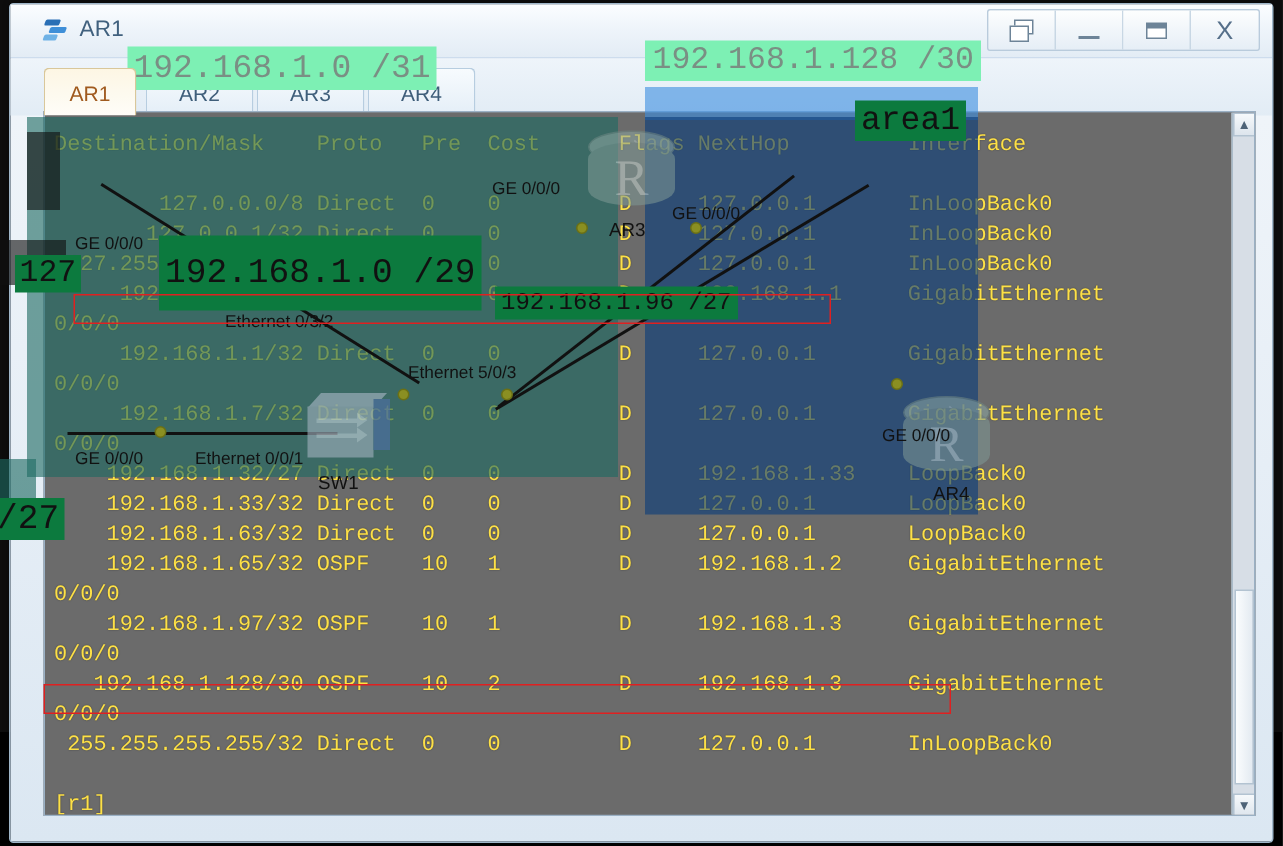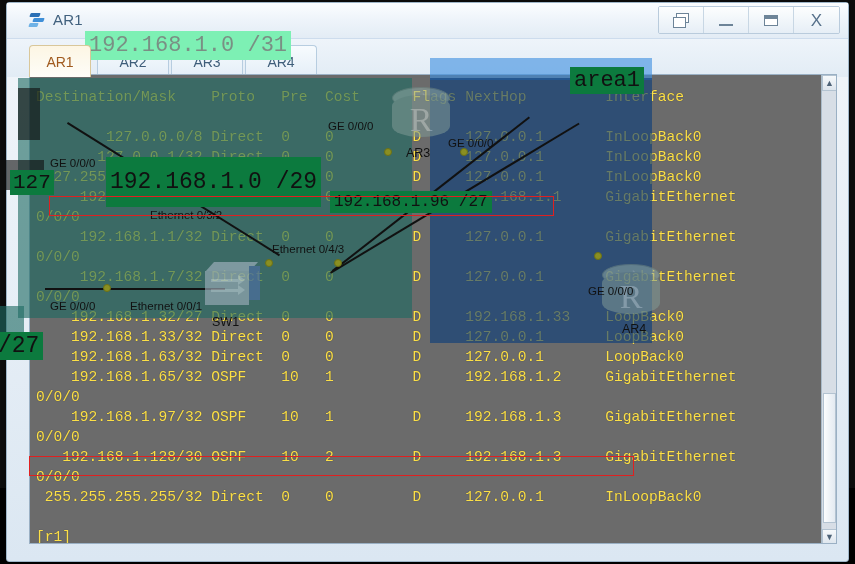--- a/index.html
+++ b/index.html
@@ -352,28 +352,29 @@
       <div class="arrow2"></div>
         <div class="ah2"></div>
     </div>
     <span class="topo-nodelabel" style="left:212px; top:315px;">SW1</span>
 
     <span class="topo-label" style="left:328px; top:120px;">GE 0/0/0</span>
     <span class="topo-label" style="left:448px; top:137px;">GE 0/0/0</span>
     <span class="topo-label" style="left:588px; top:285px;">GE 0/0/0</span>
     <span class="topo-label" style="left:50px;  top:157px;">GE 0/0/0</span>
     <span class="topo-label" style="left:150px; top:209px;">Ethernet 0/3/2</span>
-    <span class="topo-label" style="left:272px; top:243px;">Ethernet 0/4/3</span>
+    <span class="topo-label" style="left:272px; top:243px;">Ethernet 5/0/3</span>
     <span class="topo-label" style="left:130px; top:300px;">Ethernet 0/0/1</span>
     <span class="topo-label" style="left:50px;  top:300px;">GE 0/0/0</span>
   </div>
 
   <div class="topology">
     <span class="annot annot-light" style="left:85px; top:31px; font-size:22px; padding:2px 4px;">192.168.1.0  /31</span>
 
+    <span class="annot annot-light" style="left:430px; top:27px; font-size:21px; padding:2px 5px;">192.168.1.128 /30</span>
 
     <span class="annot annot-area" style="left:570px; top:67px; font-size:22px; padding:1px 4px;">area1</span>
 
     <span class="annot annot-dark" style="left:106px; top:157px; font-size:23px; padding:12px 4px;">192.168.1.0  /29</span>
 
     <span class="annot annot-dark" style="left:330px; top:191px; font-size:16px; padding:2px 4px;">192.168.1.96  /27</span>
 
     <span class="annot annot-dark" style="left:10px; top:170px; font-size:21px; padding:1px 3px;">127</span>
 
     <span class="annot annot-dark" style="left:-6px; top:332px; font-size:23px; padding:1px 4px;">/27</span>

